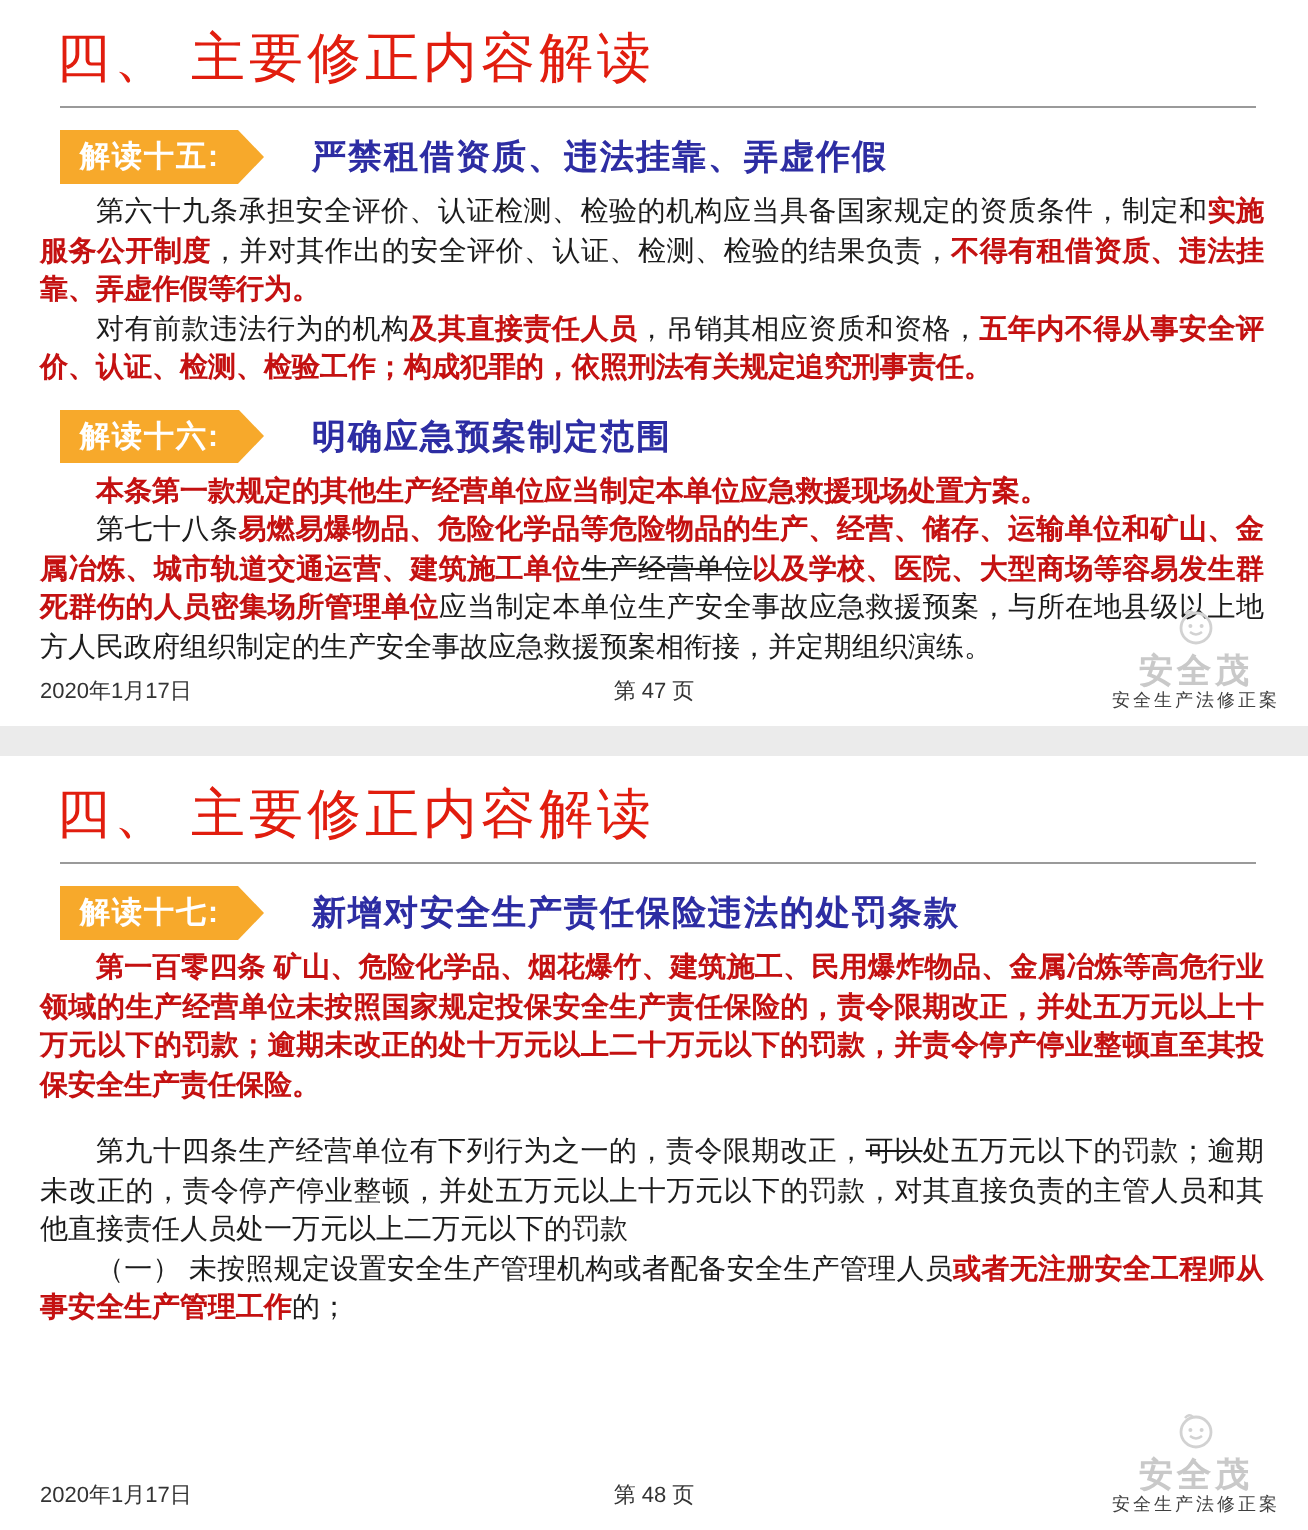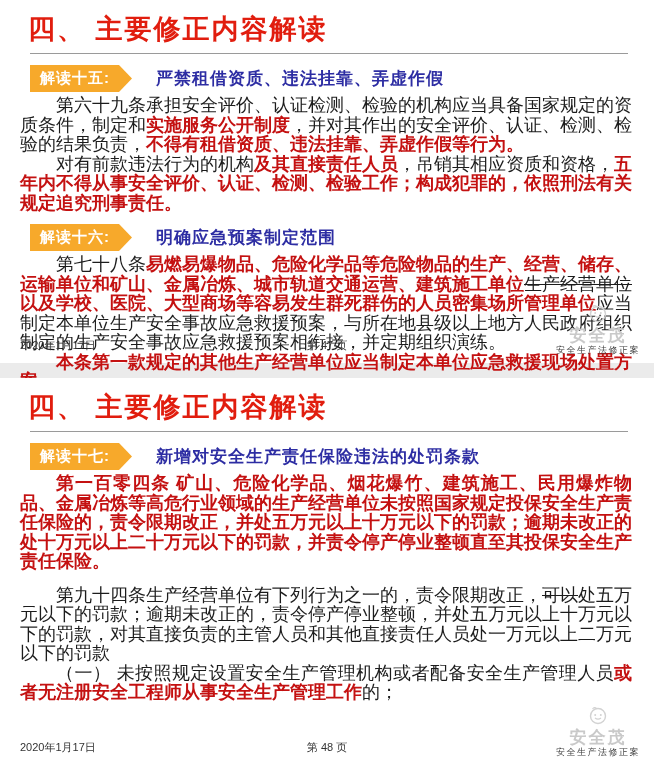--- a/index.html
+++ b/index.html
@@ -16,21 +16,21 @@
     color:#1c1c1c;
   }
   .slide{position:relative;background:#ffffff;width:654px;}
   #slide-1{height:363px;}
   #slide-2{height:387px;}
   .slide-gap{height:15px;background:#ebebeb;width:654px;}
 
   .page-title{
     color:var(--title-red);
     font-size:27px;
-    font-weight:bold;
+    font-weight:normal;
     letter-spacing:2px;
     padding:12px 0 0 28px;
     line-height:34px;
   }
   .rule{
     border:none;border-top:1px solid #9a9a9a;
     margin:7px 26px 0 30px;
   }
   .section-head{
     display:flex;align-items:center;
@@ -47,21 +47,21 @@
     flex:0 0 auto;
   }
   .section-title{
     color:var(--heading-blue);
     font-size:17px;font-weight:bold;
     margin-left:24px;
     letter-spacing:1px;
   }
   .body-text{
     margin:4px 22px 0 20px;
-    font-size:18px;
+    font-size:14px;
     line-height:19.5px;
     text-align:justify;
   }
   .body-text p{margin:0;text-indent:2em;}
   .run-black{color:#1c1c1c;}
   .run-red{color:var(--body-red);font-weight:bold;}
   .run-strike{color:#1c1c1c;text-decoration:line-through;}
 
   .slide-footer{
     position:absolute;left:0;right:0;bottom:8px;
@@ -97,22 +97,22 @@
   <div class="body-text">
       <p><span class="run-black">第六十九条承担安全评价、认证检测、检验的机构应当具备国家规定的资质条件，制定和</span><span class="run-red">实施服务公开制度</span><span class="run-black">，并对其作出的安全评价、认证、检测、检验的结果负责，</span><span class="run-red">不得有租借资质、违法挂靠、弄虚作假等行为。</span></p>
       <p><span class="run-black">对有前款违法行为的机构</span><span class="run-red">及其直接责任人员</span><span class="run-black">，吊销其相应资质和资格，</span><span class="run-red">五年内不得从事安全评价、认证、检测、检验工作；构成犯罪的，依照刑法有关规定追究刑事责任。</span></p>
     </div>
 
   <div class="section-head">
     <div class="badge">解读十六:</div>
     <div class="section-title">明确应急预案制定范围</div>
   </div>
   <div class="body-text">
+      <p><span class="run-red">本条第一款规定的其他生产经营单位应当制定本单位应急救援现场处置方案。</span></p>
       <p><span class="run-black">第七十八条</span><span class="run-red">易燃易爆物品、危险化学品等危险物品的生产、经营、储存、运输单位和矿山、金属冶炼、城市轨道交通运营、建筑施工单位</span><span class="run-strike">生产经营单位</span><span class="run-red">以及学校、医院、大型商场等容易发生群死群伤的人员密集场所管理单位</span><span class="run-black">应当制定本单位生产安全事故应急救援预案，与所在地县级以上地方人民政府组织制定的生产安全事故应急救援预案相衔接，并定期组织演练。</span></p>
-      <p><span class="run-red">本条第一款规定的其他生产经营单位应当制定本单位应急救援现场处置方案。</span></p>
     </div>
 
   <div class="slide-footer">
     <span class="footer-date">2020年1月17日</span>
     <span class="footer-page">第 47 页</span>
     <div class="footer-brand">
       <div class="brand-top">
         <span class="brand-icon">
           <svg width="20" height="20" viewBox="0 0 20 20">
             <circle cx="10" cy="11" r="7.5" fill="none" stroke="#d2d2d2" stroke-width="1.4"></circle>

